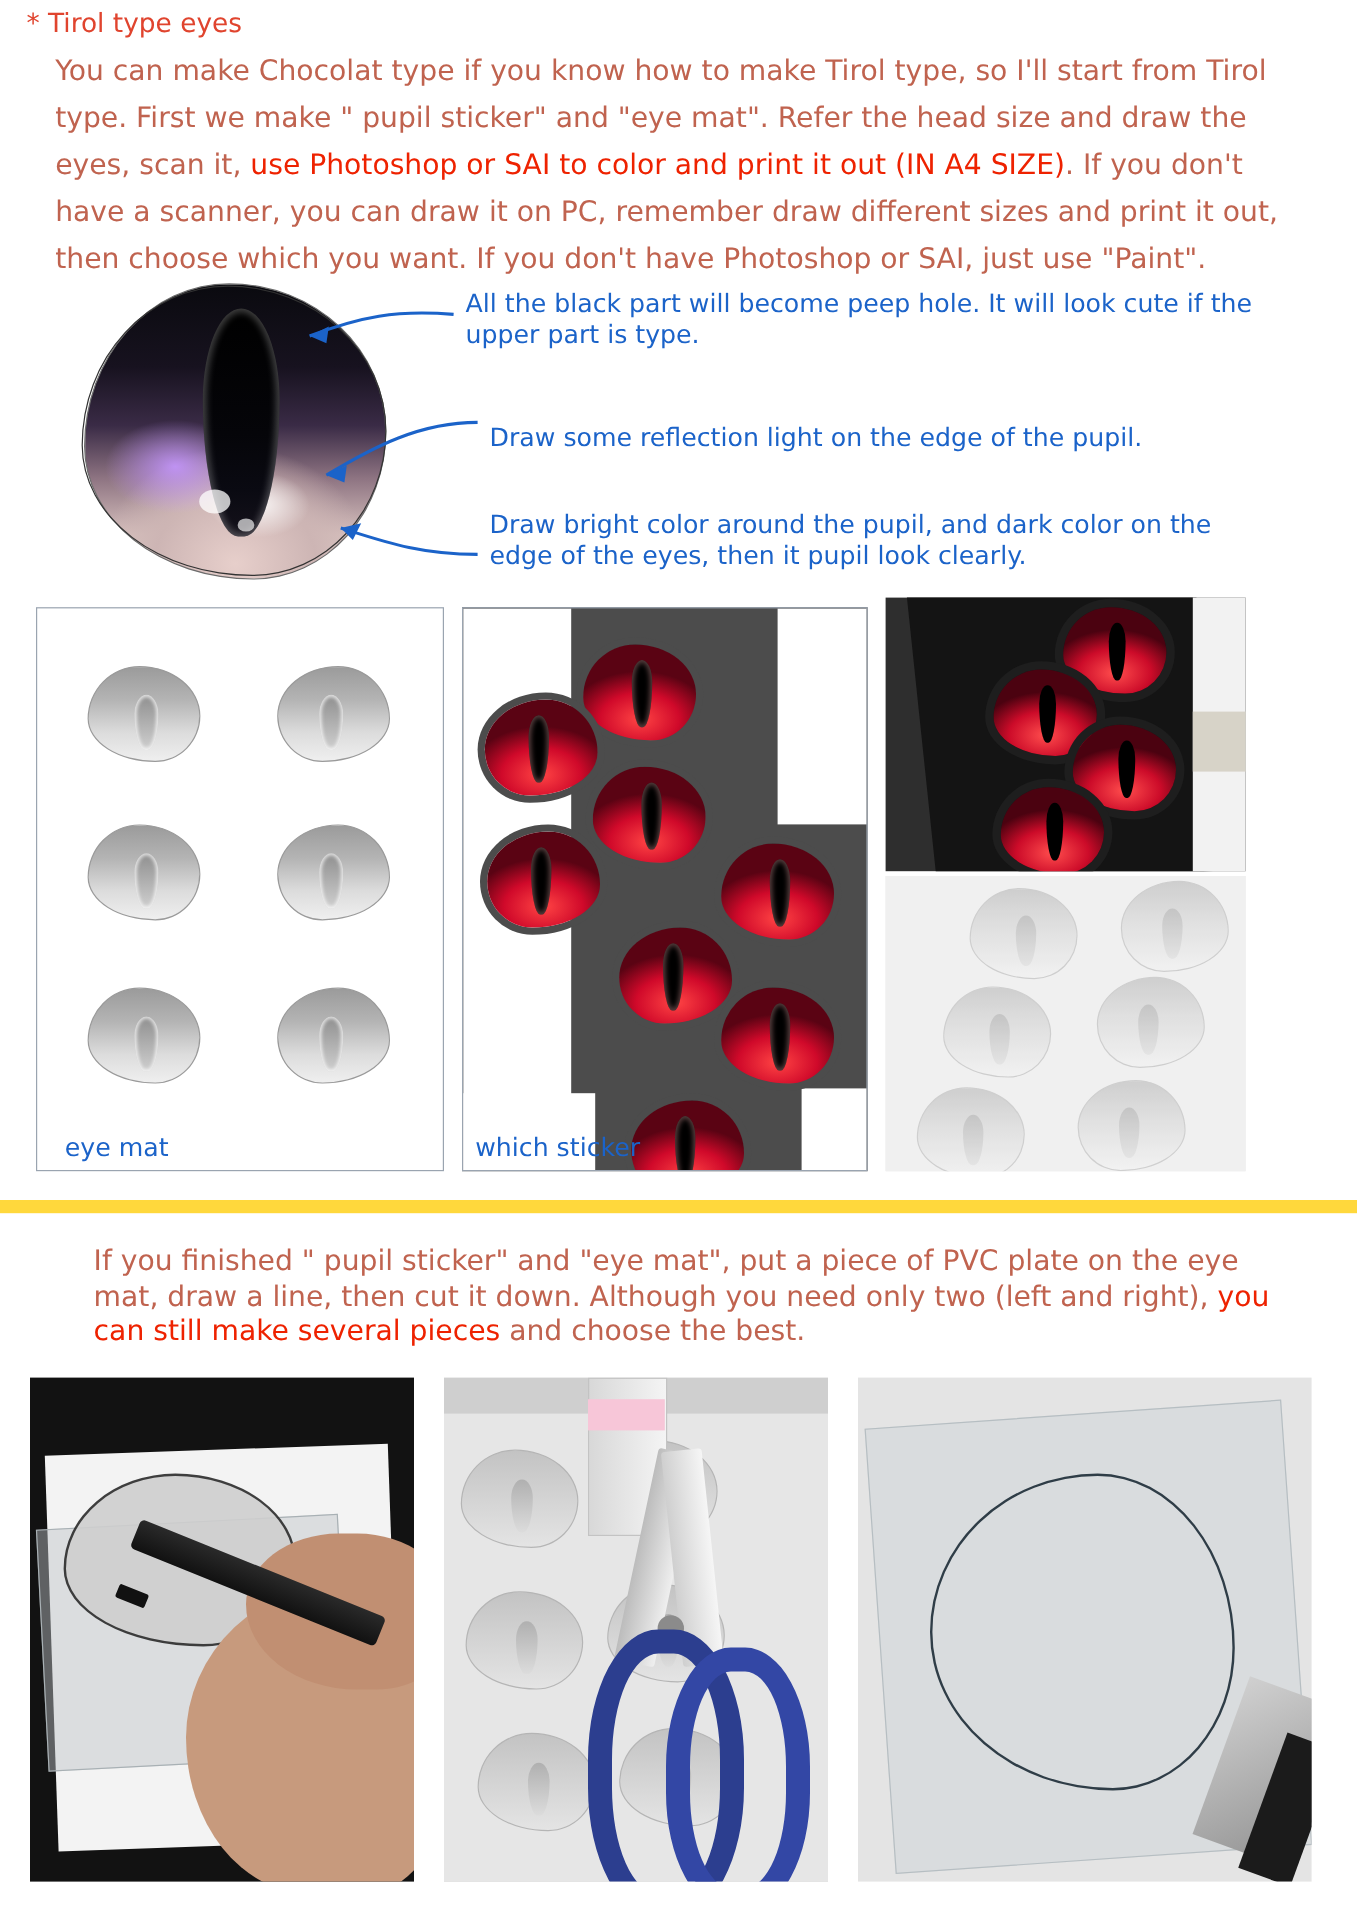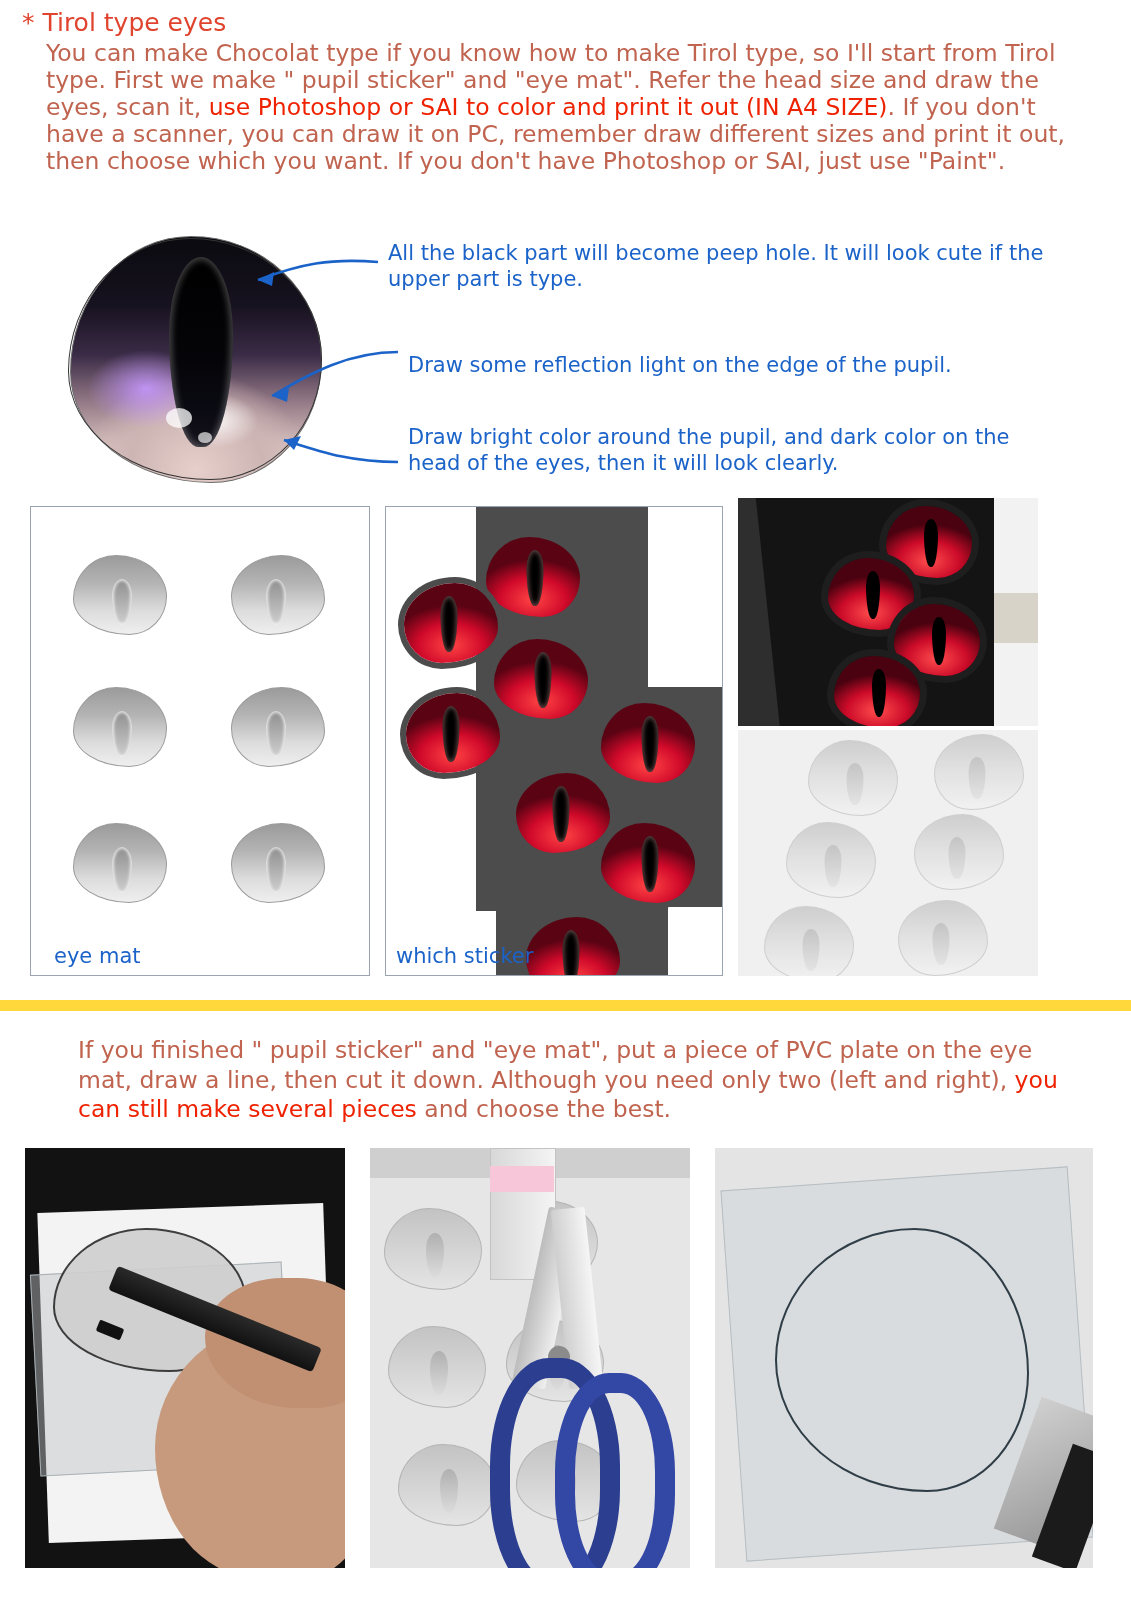--- a/index.html
+++ b/index.html
@@ -5,25 +5,25 @@
   html,body{margin:0;padding:0;}
   body{
     width:1131px;height:1600px;
     background:#ffffff;
     font-family:"DejaVu Sans", sans-serif;
     position:relative;
     overflow:hidden;
   }
   .title{
     position:absolute;left:22px;top:8px;
-    font-size:25px;color:#e0442e;letter-spacing:0px;
+    font-size:22px;color:#e0442e;letter-spacing:0px;
   }
   .intro{
     position:absolute;left:46px;top:40px;width:1020px;
-    font-size:23.5px;line-height:27px;color:#c0634f;
+    font-size:23.5px;line-height:39px;color:#c0634f;
   }
   .hl{color:#ee2200;}
   
   .eye-art{
     position:absolute;left:48px;top:236px;width:300px;height:250px;
   }
   .eye-shape{
     position:absolute;left:22px;top:0px;width:250px;height:245px;
     border-radius:48% 52% 44% 56% / 55% 50% 50% 45%;
     background:
@@ -180,21 +180,21 @@
   <path d="M378 262 C 330 258, 300 264, 258 280" stroke="#1b63c9" stroke-width="2.6" fill="none"></path>
   <polygon points="258,280 274,272 272,286" fill="#1b63c9"></polygon>
   <path d="M398 352 C 350 352, 312 372, 272 396" stroke="#1b63c9" stroke-width="2.6" fill="none"></path>
   <polygon points="272,396 289,388 287,402" fill="#1b63c9"></polygon>
   <path d="M398 462 C 350 462, 322 452, 284 440" stroke="#1b63c9" stroke-width="2.6" fill="none"></path>
   <polygon points="284,440 301,436 294,450" fill="#1b63c9"></polygon>
 </svg>
 
 <div class="callout c1">All the black part will become peep hole. It will look cute if the upper part is type.</div>
 <div class="callout c2">Draw some reflection light on the edge of the pupil.</div>
-<div class="callout c3">Draw bright color around the pupil, and dark color on the head of the eyes, then it will look clearly.</div>
+<div class="callout c3">Draw bright color around the pupil, and dark color on the edge of the eyes, then it pupil look clearly.</div>
 
 <div class="panel p-eyemat">
   <div class="mat-eye" style="left:42px;top:48px;"></div>
   <div class="mat-eye flip" style="left:200px;top:48px;"></div>
   <div class="mat-eye" style="left:42px;top:180px;"></div>
   <div class="mat-eye flip" style="left:200px;top:180px;"></div>
   <div class="mat-eye" style="left:42px;top:316px;"></div>
   <div class="mat-eye flip" style="left:200px;top:316px;"></div>
 </div>
 <div class="panel-label lbl-eyemat">eye mat</div>

